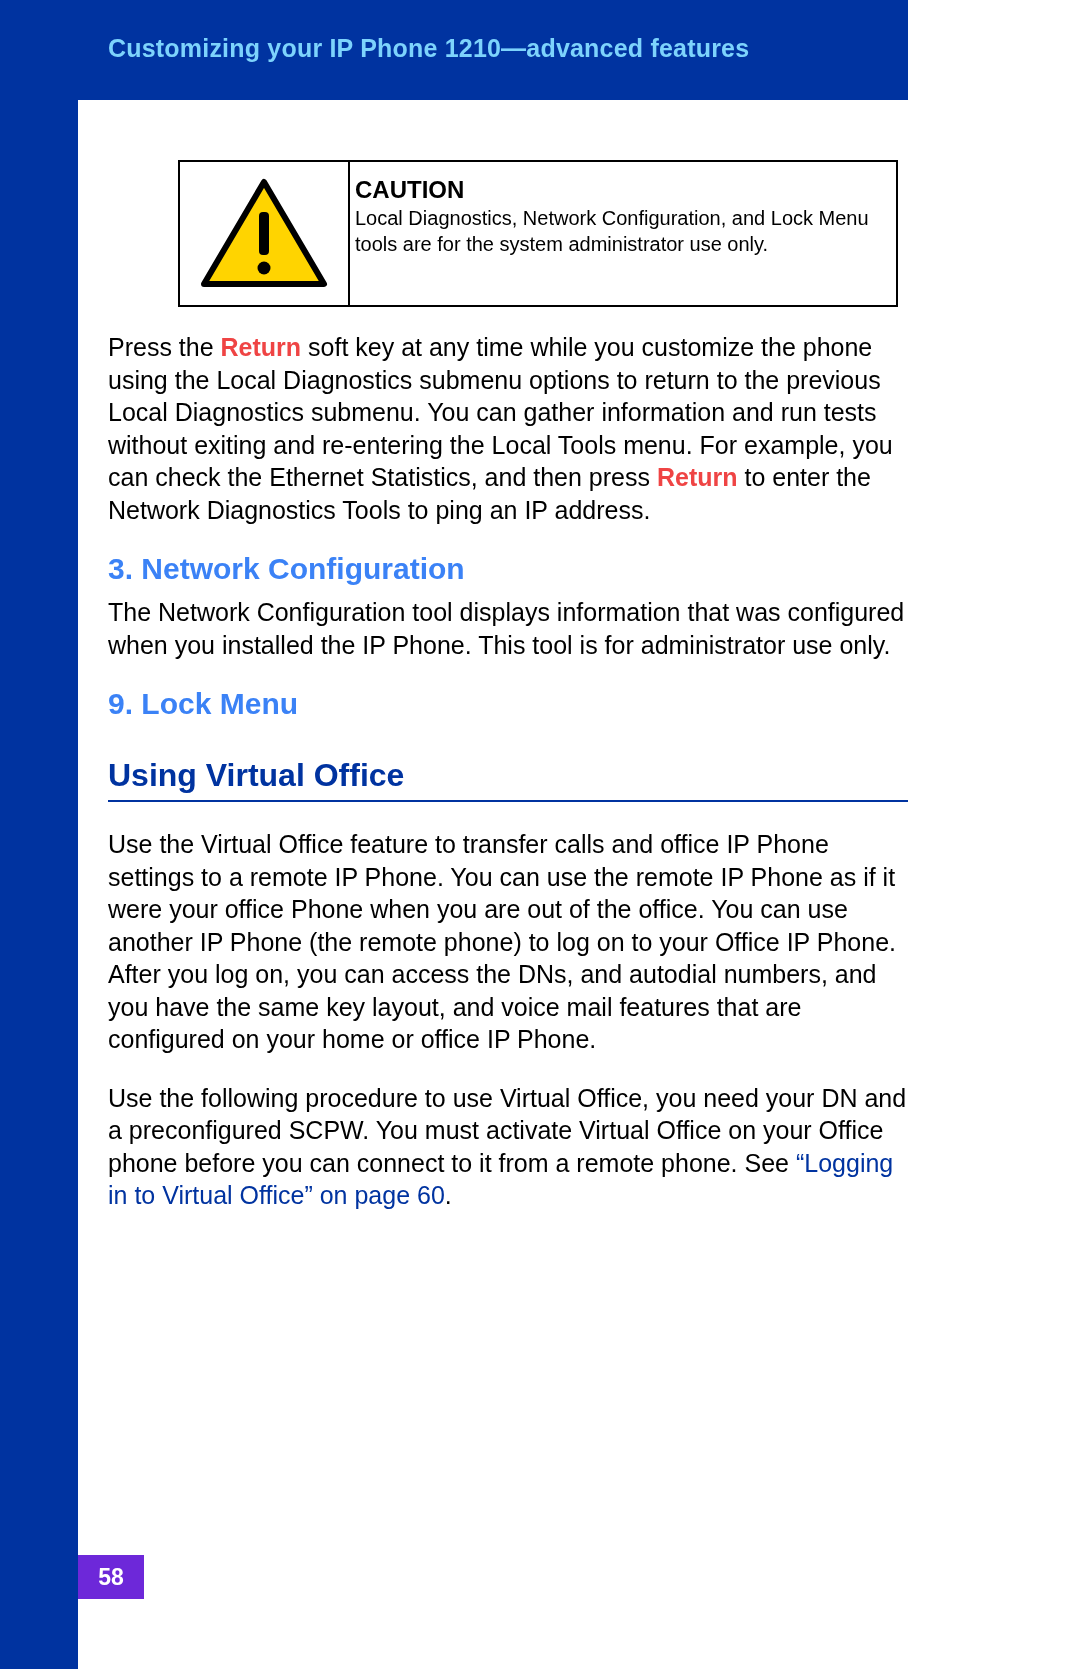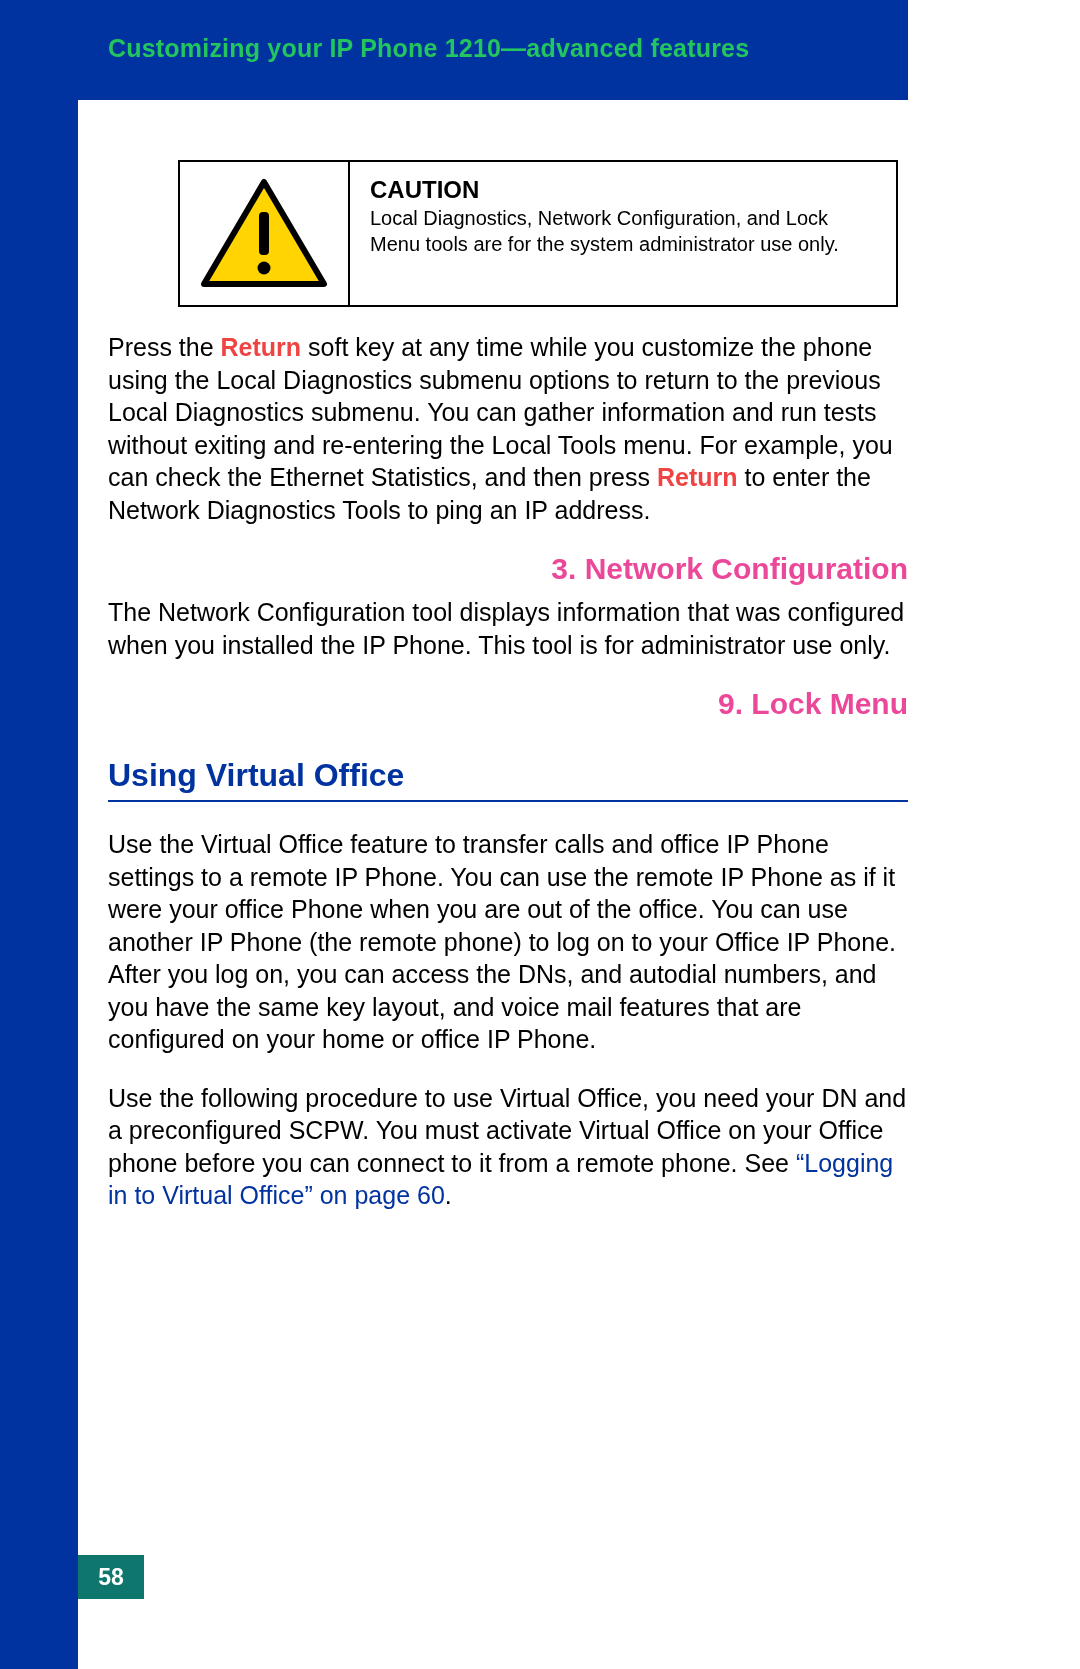--- a/index.html
+++ b/index.html
@@ -20,21 +20,21 @@
     .header-bar {
       position: absolute;
       left: 78px;
       top: 0;
       width: 830px;
       height: 100px;
       background: #0033a0;
       padding: 34px 0 0 30px;
     }
     .header-text {
-      color: #22c55e;
+      color: #7dd3fc;
       font-weight: bold;
       font-size: 25px;
       letter-spacing: 0.2px;
     }
     .content {
       position: absolute;
       left: 108px;
       top: 160px;
       width: 800px;
     }
@@ -46,21 +46,21 @@
     }
     .caution-icon-cell {
       border-right: 2px solid #000;
       width: 170px;
       display: flex;
       align-items: center;
       justify-content: center;
       padding: 14px 10px;
     }
     .caution-text-cell {
-      padding: 14px 18px 14px 20px;
+      padding: 14px 18px 14px 5px;
       flex: 1;
     }
     .caution-title {
       font-weight: bold;
       font-size: 24px;
       margin-bottom: 2px;
     }
     .caution-desc {
       font-size: 20px;
       line-height: 1.28;
@@ -69,26 +69,25 @@
       font-size: 25px;
       line-height: 1.3;
       color: #000;
       margin-bottom: 26px;
     }
     .inline-link {
       color: #ef4444;
       font-weight: bold;
     }
     .section-h3 {
-      color: #ec4899;
+      color: #3b82f6;
       font-weight: bold;
       font-size: 30px;
       margin-top: 16px;
       margin-bottom: 10px;
-      text-align: right;
     }
     .section-h2 {
       color: #0033a0;
       font-weight: bold;
       font-size: 32px;
       margin-top: 36px;
       margin-bottom: 6px;
     }
     .h2-rule {
       border: none;
@@ -97,21 +96,21 @@
     }
     .xref {
       color: #0033a0;
     }
     .page-num-box {
       position: absolute;
       left: 78px;
       bottom: 70px;
       width: 66px;
       height: 44px;
-      background: #0f766e;
+      background: #6d28d9;
       color: #fff;
       font-weight: bold;
       font-size: 23px;
       display: flex;
       align-items: center;
       justify-content: center;
     }
   </style>
 </head>
 <body>

